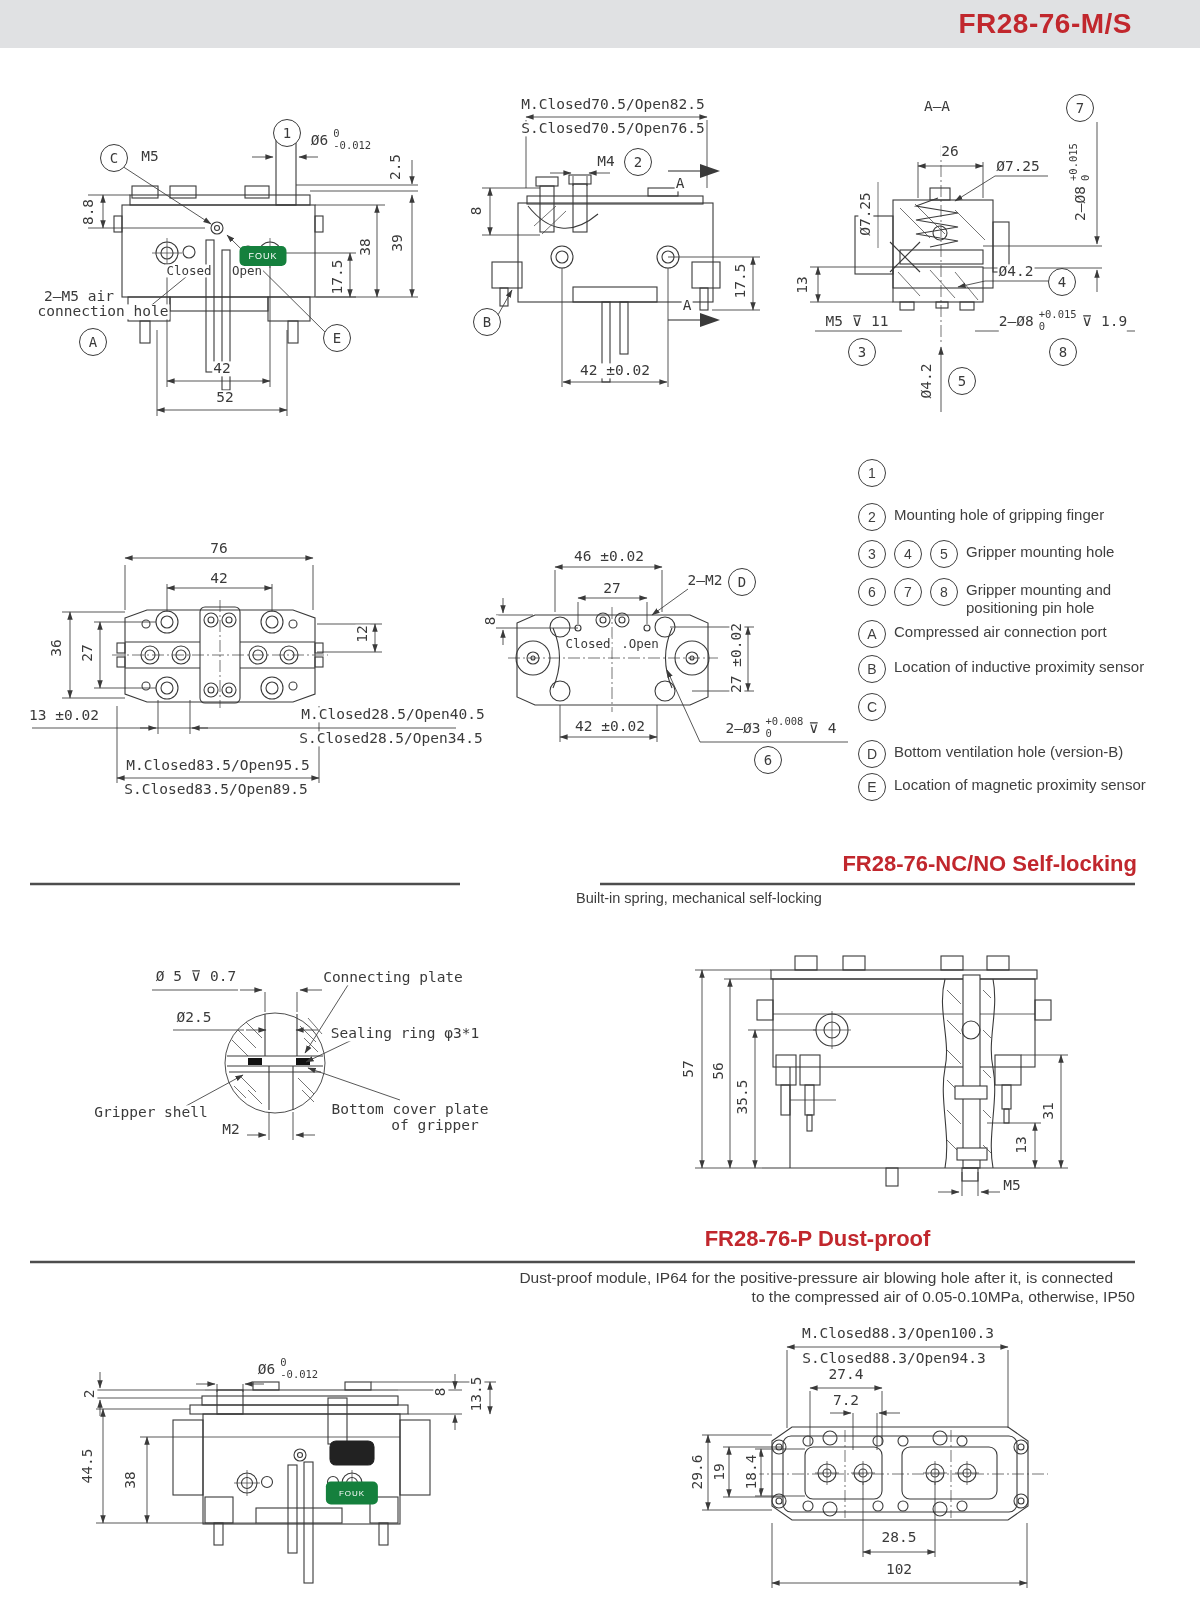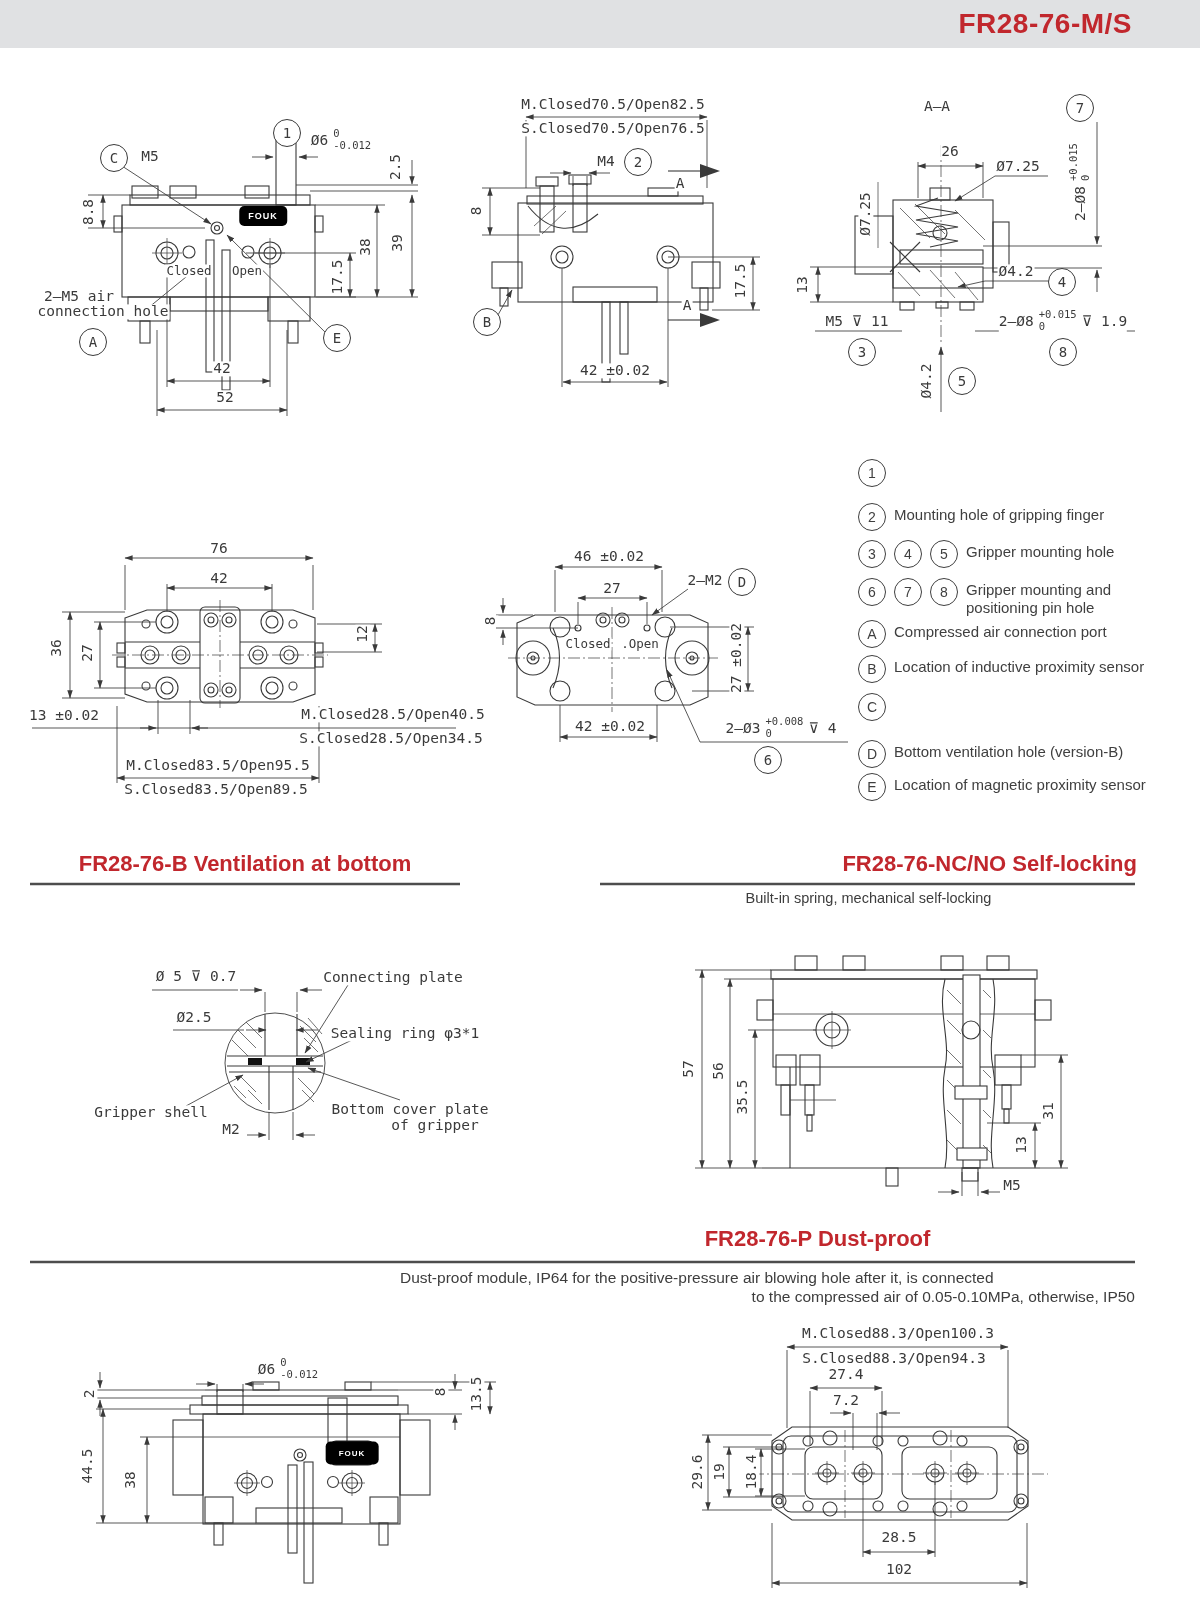--- a/index.html
+++ b/index.html
@@ -16,23 +16,23 @@
   .lbl.sm{font-size:12.5px;}
   .hwrap,.vwrap{position:absolute;z-index:2;transform:translate(-50%,-50%);display:flex;
        align-items:center;gap:5px;white-space:nowrap;background:#fff;
        font-family:"DejaVu Sans Mono",monospace;font-size:14.5px;color:#3a3a3a;}
   .vwrap{transform:translate(-50%,-50%) rotate(-90deg);}
   .tolcol{display:inline-flex;flex-direction:column;font-size:10.5px;line-height:1.1;
        font-family:"DejaVu Sans Mono",monospace;}
   .co{position:absolute;z-index:3;width:26px;height:26px;margin:-14px 0 0 -14px;border:1.4px solid #3a3a3a;
       border-radius:50%;background:#fff;display:flex;align-items:center;justify-content:center;
       font-family:"DejaVu Sans Mono",monospace;font-size:14px;color:#3a3a3a;}
-  .logo{position:absolute;z-index:3;transform:translate(-50%,-50%);background:#000000;color:#fff;
-      border-radius:5px;font-size:9px;font-weight:bold;letter-spacing:1px;
-      padding:5px 9px;font-family:"Liberation Sans",sans-serif;}
+  .logo{position:absolute;z-index:3;transform:translate(-50%,-50%);background:#15803d;color:#fff;
+      border-radius:5px;font-size:9px;font-weight:normal;letter-spacing:1px;
+      padding:5px 9px;font-family:"Liberation Sans",sans-serif;margin-top:40px;}
   .logo.dust{padding:7px 13px;}
   .lg-row{position:absolute;left:858px;z-index:2;display:flex;gap:8px;align-items:flex-start;}
   .lg-badge{flex:0 0 auto;width:26px;height:26px;border:1.4px solid #3f3f3f;border-radius:50%;
       display:flex;align-items:center;justify-content:center;font-size:14px;color:#3f3f3f;
       font-family:"Liberation Sans",sans-serif;}
   .lg-text{width:262px;font-size:15px;line-height:1.18;color:#3f3f3f;padding-top:3px;}
   .sec-title{position:absolute;z-index:2;font-size:22px;font-weight:bold;color:#c1272d;}
   .sec-sub{position:absolute;z-index:2;font-size:14.5px;color:#3d3d3d;}
   .para{position:absolute;z-index:2;font-size:15.5px;color:#3d3d3d;}
 </style>
@@ -720,25 +720,24 @@
   </div>
   <div class="lg-row" style="top:740px">
     <span class="lg-badge">D</span>
     <span class="lg-text">Bottom ventilation hole (version-B)</span>
   </div>
   <div class="lg-row" style="top:773px">
     <span class="lg-badge">E</span>
     <span class="lg-text">Location of magnetic proximity sensor</span>
   </div>
 
-  <div class="sec-title" style="left:30px;top:851px;width:430px;text-align:center">FR28-76-B Ventilation at bottom</div>
   <div class="sec-title" style="left:600px;top:851px;width:537px;text-align:right">FR28-76-NC/NO Self-locking</div>
-  <div class="sec-sub" style="left:600px;top:890px;width:537px;text-align:center">Built-in spring, mechanical self-locking</div>
+  <div class="sec-sub" style="left:576px;top:890px;width:537px;text-align:left">Built-in spring, mechanical self-locking</div>
   <div class="sec-title" style="left:500px;top:1226px;width:635px;text-align:center">FR28-76-P Dust-proof</div>
-  <div class="para" style="left:400px;top:1269px;width:735px;text-align:left">Dust-proof module, IP64 for the positive-pressure air blowing hole after it, is connected</div>
+  <div class="para" style="left:378px;top:1269px;width:735px;text-align:right">Dust-proof module, IP64 for the positive-pressure air blowing hole after it, is connected</div>
   <div class="para" style="left:400px;top:1288px;width:735px;text-align:right">to the compressed air of 0.05-0.10MPa, otherwise, IP50</div>
 
   <span class="lbl" style="left:196px;top:977px">Ø 5 ⊽ 0.7</span>
   <span class="lbl" style="left:194px;top:1018px">Ø2.5</span>
   <span class="lbl" style="left:393px;top:978px">Connecting plate</span>
   <span class="lbl" style="left:405px;top:1034px">Sealing ring φ3*1</span>
   <span class="lbl" style="left:151px;top:1113px">Gripper shell</span>
   <span class="lbl" style="left:231px;top:1130px">M2</span>
   <span class="lbl" style="left:410px;top:1110px">Bottom cover plate</span>
   <span class="lbl" style="left:435px;top:1126px">of gripper</span>

